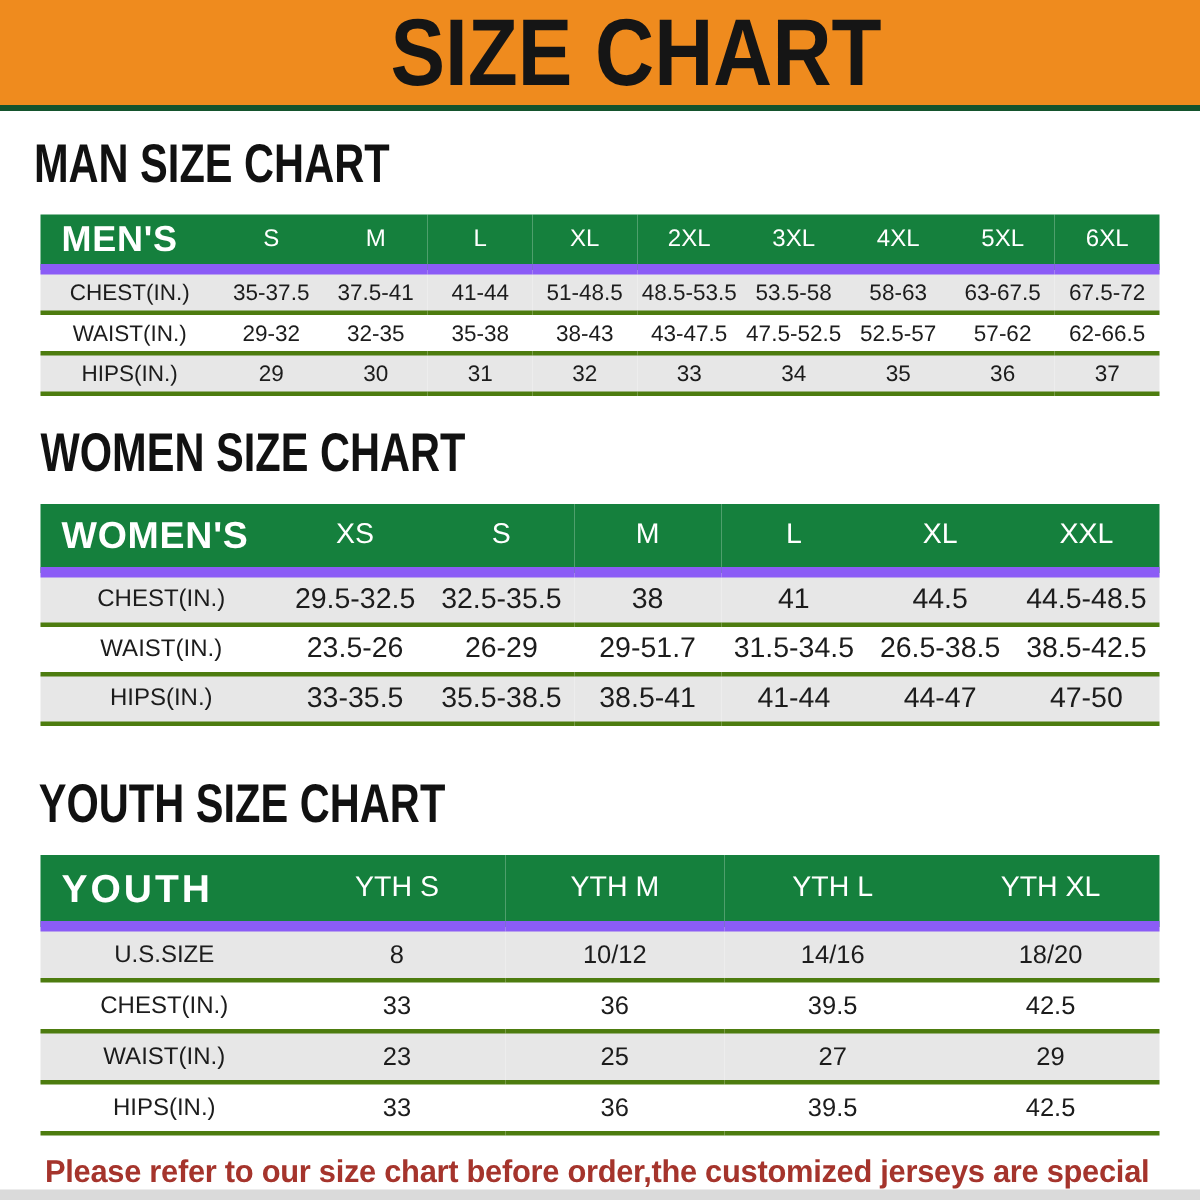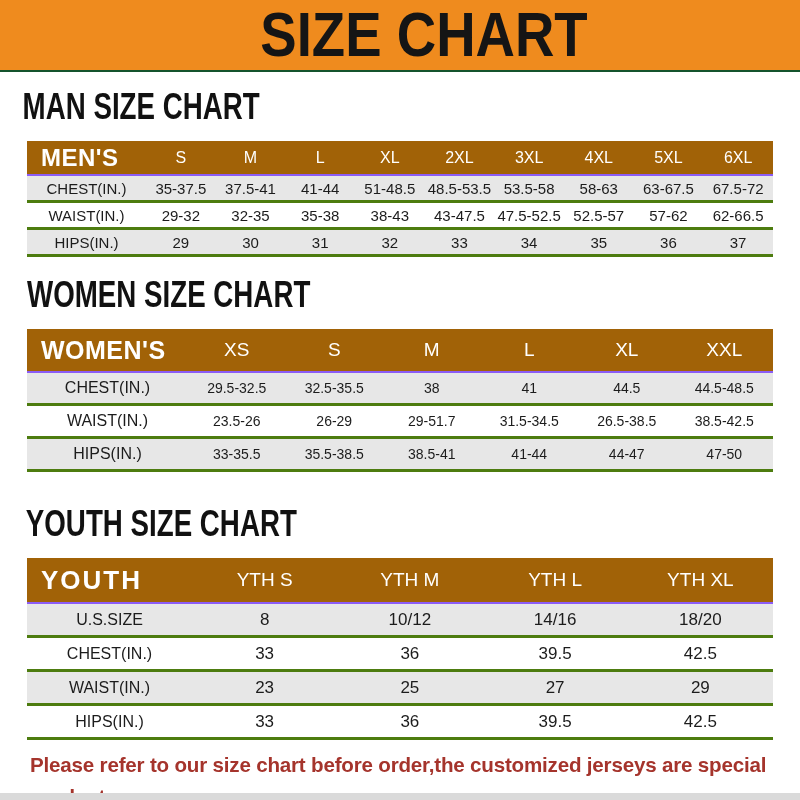--- a/index.html
+++ b/index.html
@@ -1,22 +1,22 @@
 <!DOCTYPE html>
 <html><head>
 <meta charset="utf-8">
 <style>
   html,body{margin:0;padding:0;}
   body{
     width:800px;height:800px;overflow:hidden;background:#ffffff;
     font-family:"Liberation Sans", sans-serif;position:relative;
   }
   .banner{
-    height:70px;background:#ef8b1e;border-bottom:2px solid #14532d;
-    display:flex;align-items:flex-end;justify-content:center;padding-left:48px;
+    height:70px;background:#ef8b1e;border-bottom:4px solid #14532d;
+    display:flex;align-items:center;justify-content:center;padding-left:48px;
   }
   .banner-title{
     display:inline-block;font-size:62px;font-weight:bold;color:#151515;
     transform:scale(0.88,1.02);letter-spacing:0px;white-space:nowrap;
   }
   .section-heading{
     margin:0;color:#111;
   }
   .heading-text{
     display:inline-block;font-size:33px;font-weight:bold;
@@ -24,40 +24,40 @@
   }
   .men-heading{margin-top:16px;}
   .women-heading{margin-top:19px;}
   .youth-heading{margin-top:33px;}
 
   table.size-table{
     width:746px;margin:15px auto 0 auto;border-collapse:collapse;
     table-layout:fixed;
   }
   table.size-table thead th{
-    background:#a16207;color:#ffffff;font-weight:normal;
-    border-bottom:2px solid #8b5cf6;text-align:center;
+    background:#15803d;color:#ffffff;font-weight:normal;
+    border-bottom:7px solid #8b5cf6;text-align:center;
   }
   table.size-table th.tbl-label{
     text-align:left;padding-left:14px;font-weight:bold;letter-spacing:0.5px;
   }
   table.size-table tbody tr{border-bottom:3px solid #4d7c0f;}
   table.size-table tbody tr:nth-child(odd){background:#e7e7e7;}
   table.size-table tbody tr:nth-child(even){background:#ffffff;}
   table.size-table td{text-align:center;color:#1c1c1c;}
   table.size-table td.row-label{font-size:16px;}
 
   table.men  thead th{height:31px;font-size:16px;}
   table.men  th.tbl-label{width:104px;font-size:24px;}
   table.men  tbody td{height:22px;font-size:15px;}
   table.men  td.row-label{font-size:15px;}
 
   table.women thead th{height:40px;font-size:19px;}
   table.women th.tbl-label{width:146px;font-size:25px;}
-  table.women tbody td{height:28px;font-size:14px;}
+  table.women tbody td{height:28px;font-size:19px;}
   table.women td.row-label{font-size:16px;}
 
   table.youth thead th{height:42px;font-size:19px;}
   table.youth th.tbl-label{width:150px;font-size:26px;letter-spacing:2px;}
   table.youth tbody td{height:29px;font-size:17px;}
   table.youth td.row-label{font-size:16px;}
 
   .disclaimer{
     margin-top:9px;padding-left:30px;color:#a5342c;
     font-size:21px;line-height:32px;letter-spacing:-0.2px;font-weight:bold;

